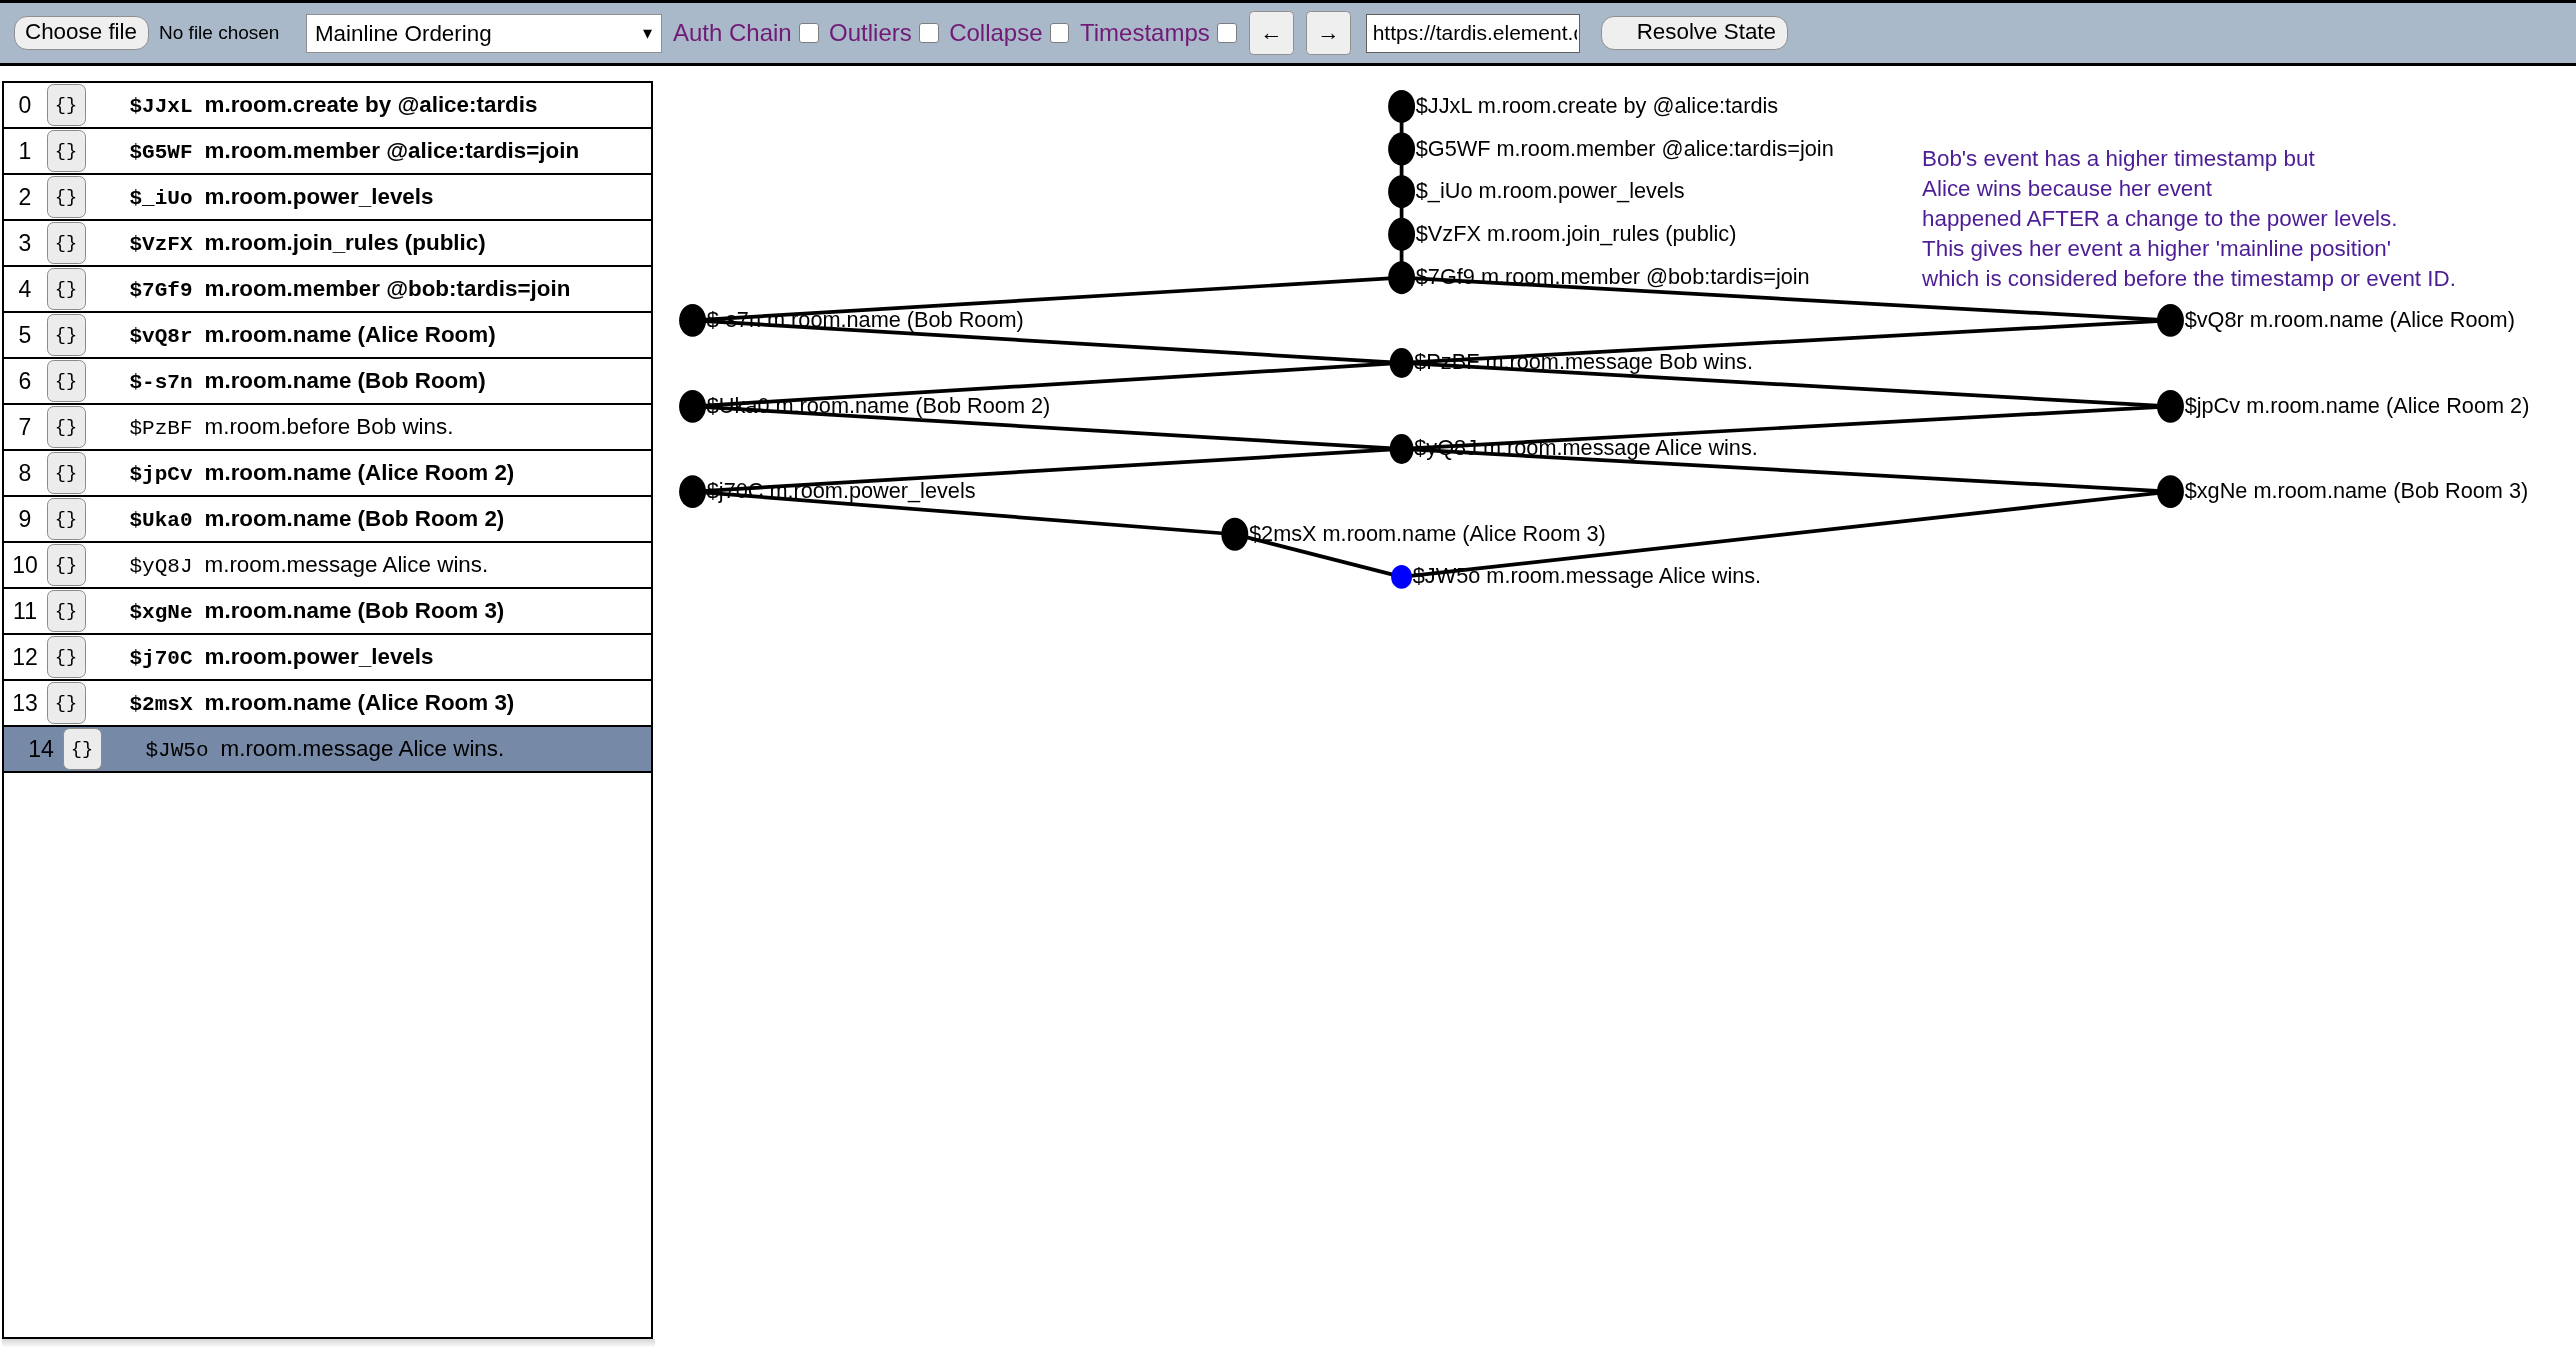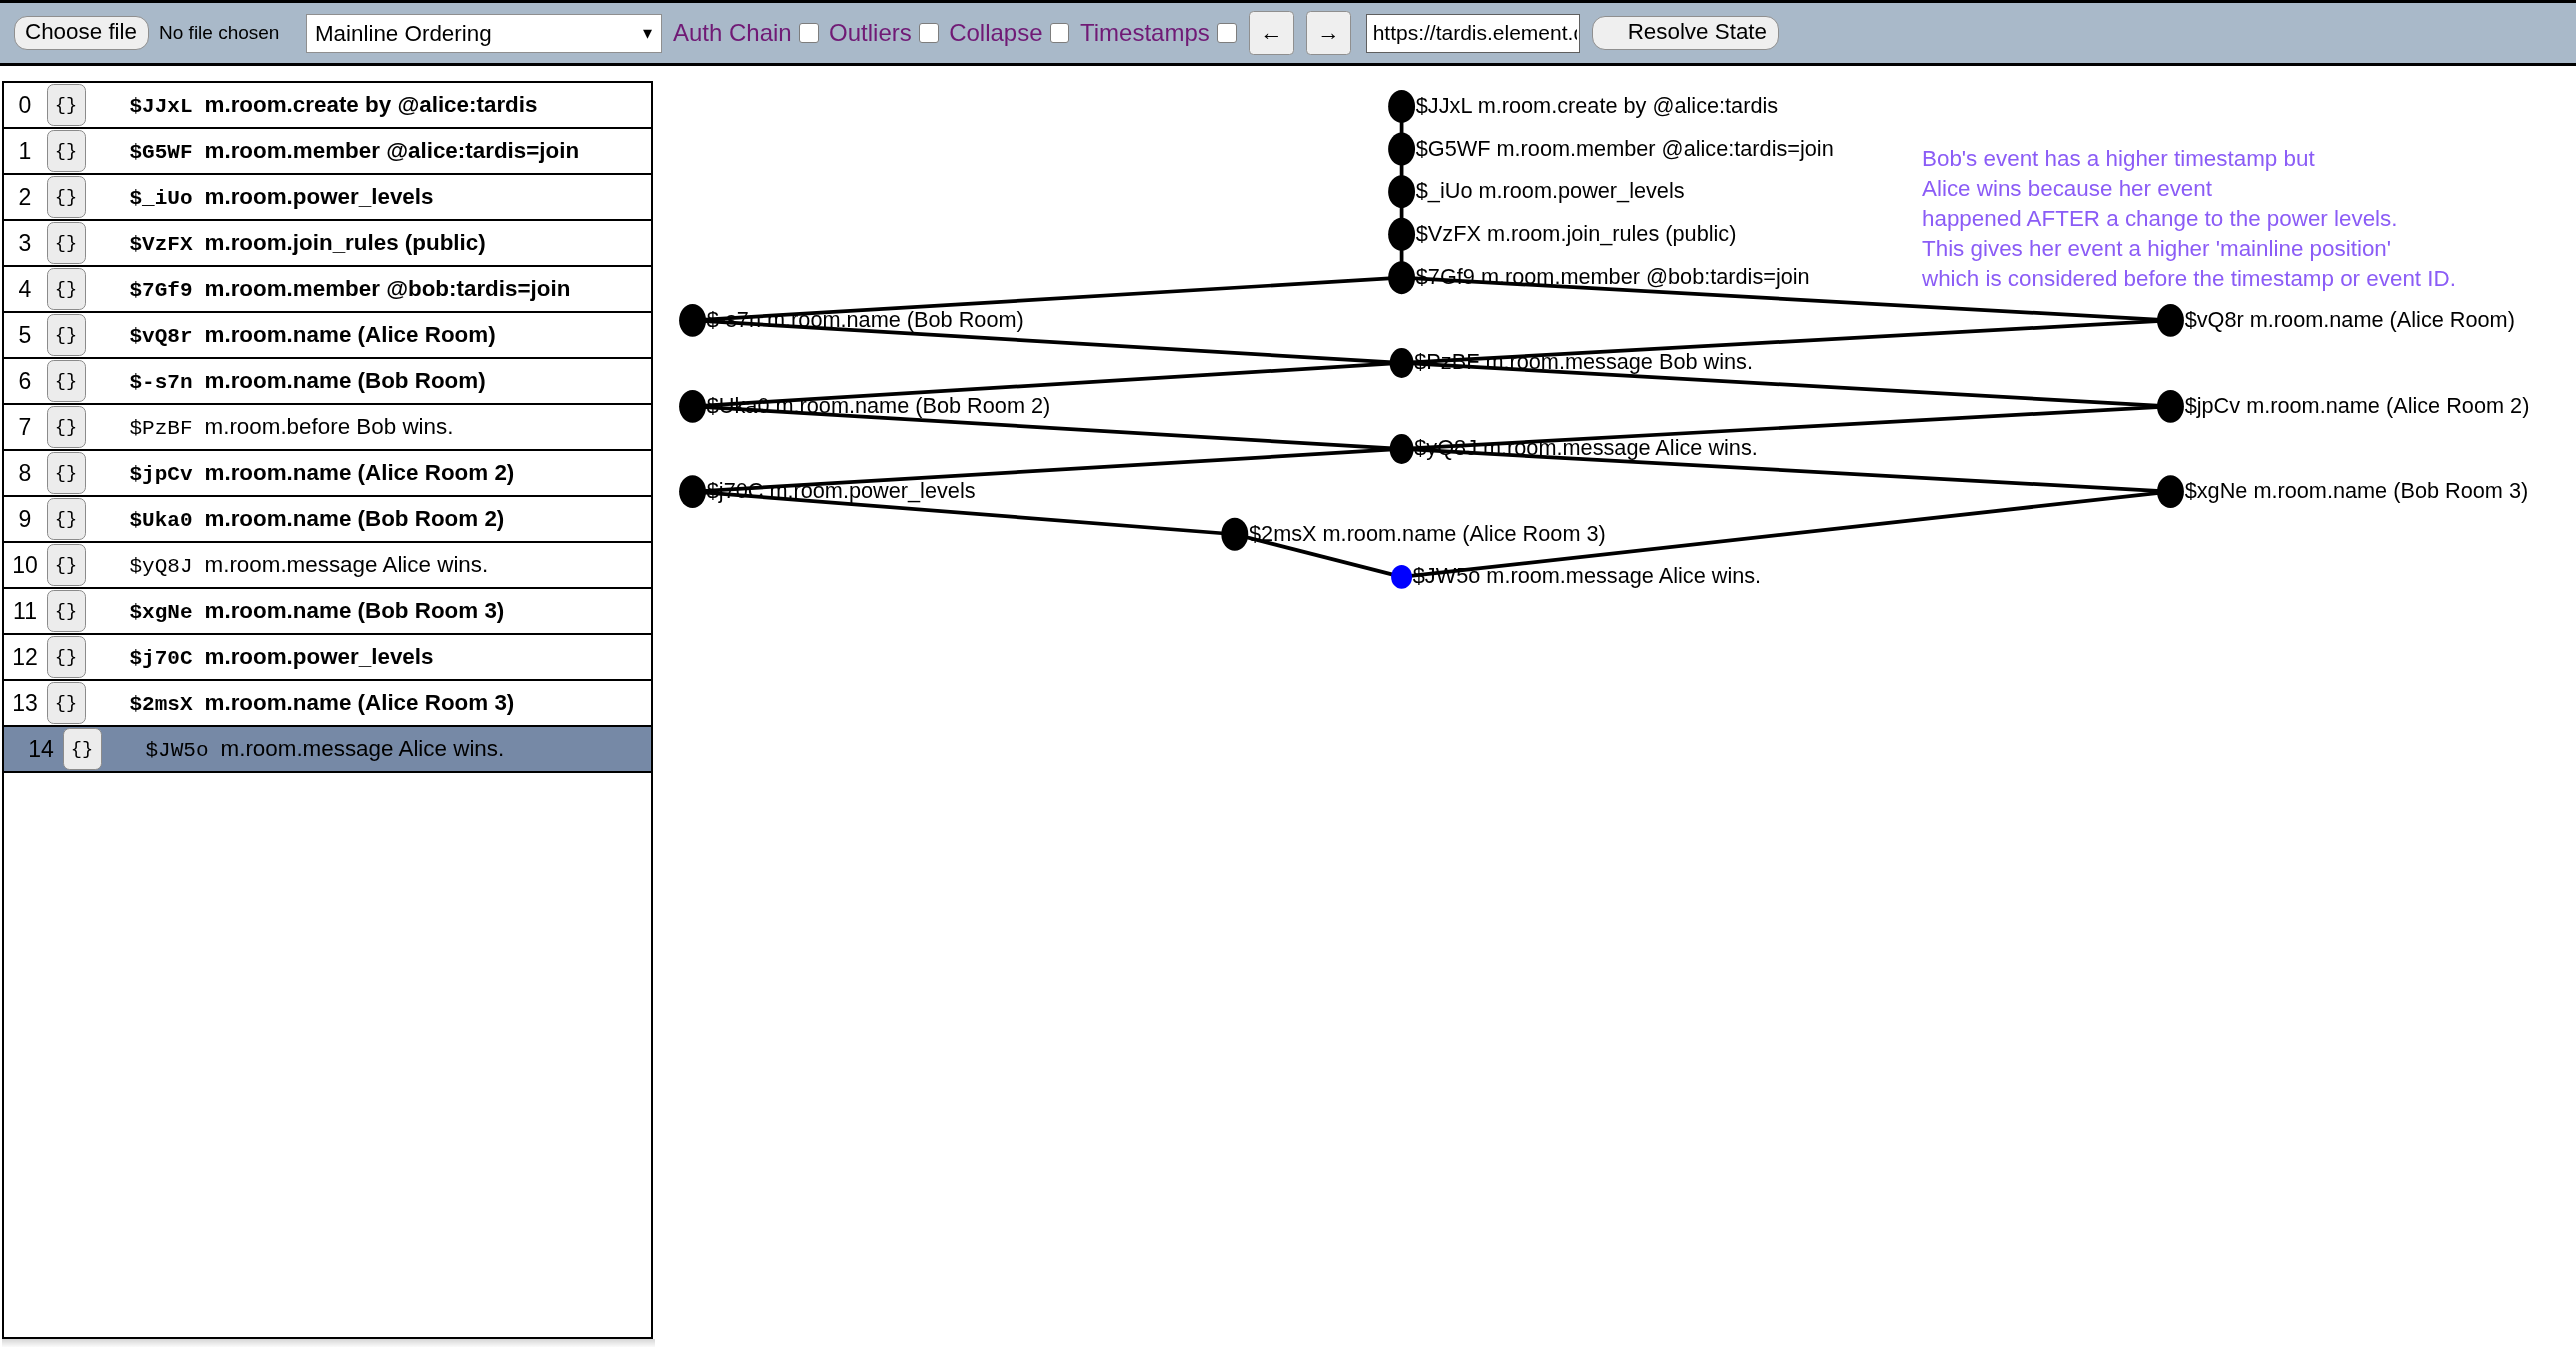--- a/index.html
+++ b/index.html
@@ -62,21 +62,21 @@
     margin-left:12px;cursor:pointer;
     display:inline-flex;align-items:center;justify-content:center;
   }
   #url-input{
     margin-left:15px;
     width:214px;height:39px;box-sizing:border-box;
     border:1.5px solid #5f5f5f;background:#fff;
     font-family:"Liberation Sans", sans-serif;font-size:21px;color:#000;
     padding-left:6px;
   }
-  #resolve-btn{margin-left:12px;padding-left:35px;}
+  #resolve-btn{margin-left:21px;padding-left:35px;}
 
   
   #event-panel{
     position:absolute;left:1.5px;top:81px;
     width:651px;height:1258px;
     background:#ffffff;
     border:2.2px solid #000;
     box-sizing:border-box;
     overflow:hidden;
   }
@@ -139,21 +139,21 @@
   .node-label{
     font-family:"Liberation Sans", sans-serif;
     font-size:29px;
     fill:#000;
     dominant-baseline:middle;
   }
   
   #annotation{
     position:absolute;left:1922px;top:144px;
     font-family:"Liberation Sans", sans-serif;
-    font-size:22.4px;color:#8b5cf6;
+    font-size:22.4px;color:#4c1d95;
     line-height:30px;
     white-space:pre;
   }
 </style>
 </head>
 <body>
 
 <div id="toolbar">
   <button class="btn">Choose file</button>
   <span id="file-name">No file chosen</span>

